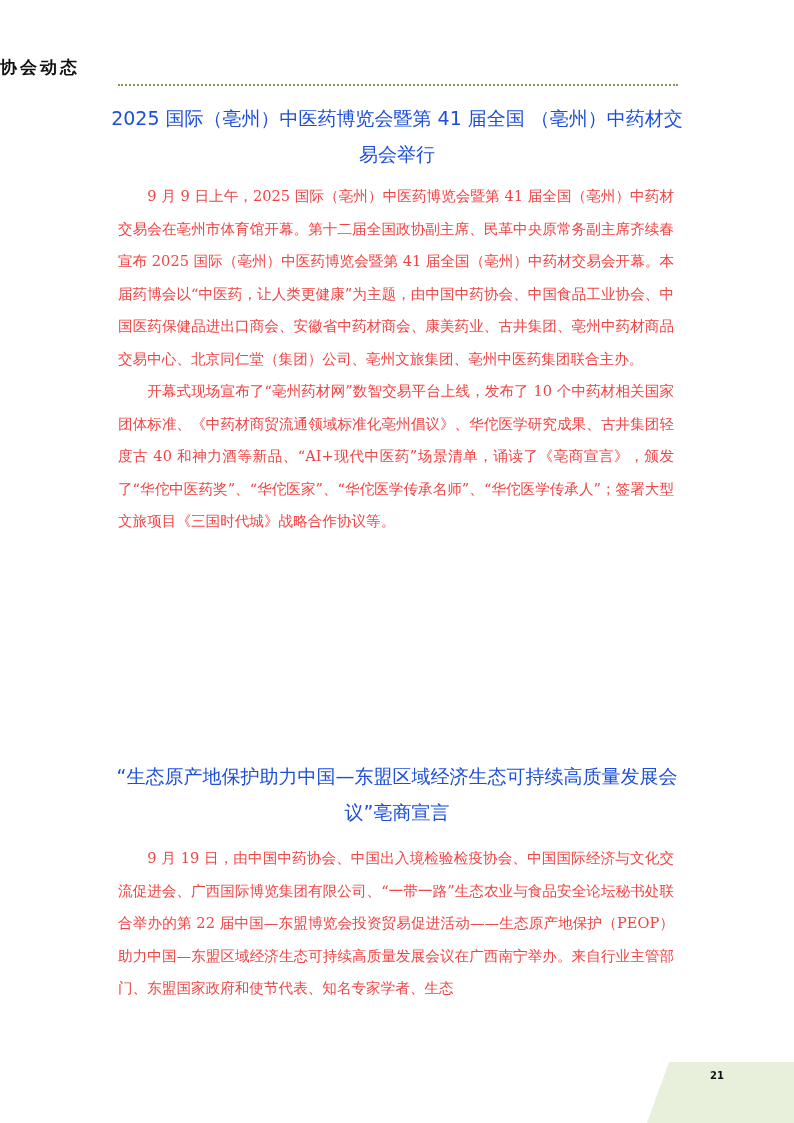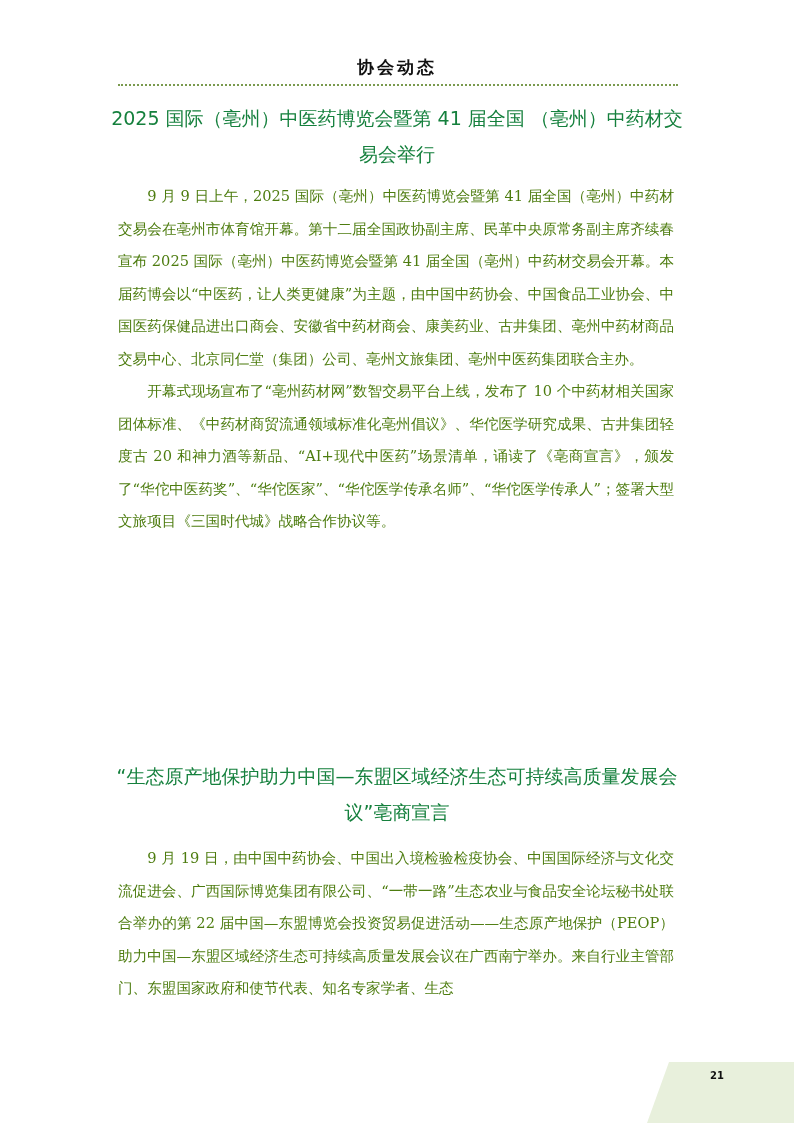--- a/index.html
+++ b/index.html
@@ -13,21 +13,20 @@
     position: relative;
     overflow: hidden;
     font-family: "DejaVu Serif", "Liberation Serif", serif;
     color: #1a1a1a;
   }
   .header-title {
     position: absolute;
     top: 56px;
     left: 0;
     width: 794px;
-    text-align: center;
     font-family: "DejaVu Serif", serif;
     font-size: 17px;
     font-weight: bold;
     letter-spacing: 3px;
     color: #111;
   }
   .header-rule {
     position: absolute;
     top: 84px;
     left: 118px;
@@ -36,34 +35,34 @@
     border-top: 2px dotted #7a9a4e;
   }
   .article-title {
     position: absolute;
     left: 110px;
     width: 574px;
     text-align: center;
     font-family: "DejaVu Sans", "Liberation Sans", sans-serif;
     font-size: 19px;
     line-height: 36px;
-    color: #15803d;
+    color: #1d4ed8;
     margin: 0;
     font-weight: normal;
   }
   .title-1 { top: 100px; }
   .title-2 { top: 758px; }
   .article-body {
     position: absolute;
     left: 118px;
     width: 556px;
     font-size: 14.6px;
     line-height: 32.5px;
     text-align: justify;
-    color: #4d7c0f;
+    color: #ef4444;
   }
   .article-body p {
     margin: 0;
     text-indent: 2em;
   }
   .body-1 { top: 180px; }
   .body-2 { top: 842px; }
   .page-corner {
     position: absolute;
     left: 647px;
@@ -87,21 +86,21 @@
 </head>
 <body>
 
 <div class="header-title">协会动态</div>
 <div class="header-rule"></div>
 
 <h1 class="article-title title-1">2025 国际（亳州）中医药博览会暨第 41 届全国 （亳州）中药材交易会举行</h1>
 
 <div class="article-body body-1">
   <p>9 月 9 日上午，2025 国际（亳州）中医药博览会暨第 41 届全国（亳州）中药材交易会在亳州市体育馆开幕。第十二届全国政协副主席、民革中央原常务副主席齐续春宣布 2025 国际（亳州）中医药博览会暨第 41 届全国（亳州）中药材交易会开幕。本届药博会以“中医药，让人类更健康”为主题，由中国中药协会、中国食品工业协会、中国医药保健品进出口商会、安徽省中药材商会、康美药业、古井集团、亳州中药材商品交易中心、北京同仁堂（集团）公司、亳州文旅集团、亳州中医药集团联合主办。</p>
-  <p>开幕式现场宣布了“亳州药材网”数智交易平台上线，发布了 10 个中药材相关国家团体标准、《中药材商贸流通领域标准化亳州倡议》、华佗医学研究成果、古井集团轻度古 20 和神力酒等新品、“AI+现代中医药”场景清单，诵读了《亳商宣言》，颁发了“华佗中医药奖”、“华佗医家”、“华佗医学传承名师”、“华佗医学传承人”；签署大型文旅项目《三国时代城》战略合作协议等。</p>
+  <p>开幕式现场宣布了“亳州药材网”数智交易平台上线，发布了 10 个中药材相关国家团体标准、《中药材商贸流通领域标准化亳州倡议》、华佗医学研究成果、古井集团轻度古 40 和神力酒等新品、“AI+现代中医药”场景清单，诵读了《亳商宣言》，颁发了“华佗中医药奖”、“华佗医家”、“华佗医学传承名师”、“华佗医学传承人”；签署大型文旅项目《三国时代城》战略合作协议等。</p>
 </div>
 
 <h1 class="article-title title-2">“生态原产地保护助力中国—东盟区域经济生态可持续高质量发展会议”亳商宣言</h1>
 
 <div class="article-body body-2">
   <p>9 月 19 日，由中国中药协会、中国出入境检验检疫协会、中国国际经济与文化交流促进会、广西国际博览集团有限公司、“一带一路”生态农业与食品安全论坛秘书处联合举办的第 22 届中国—东盟博览会投资贸易促进活动——生态原产地保护（PEOP）助力中国—东盟区域经济生态可持续高质量发展会议在广西南宁举办。来自行业主管部门、东盟国家政府和使节代表、知名专家学者、生态</p>
 </div>
 
 <div class="page-corner"></div>
 <div class="page-number">21</div>

